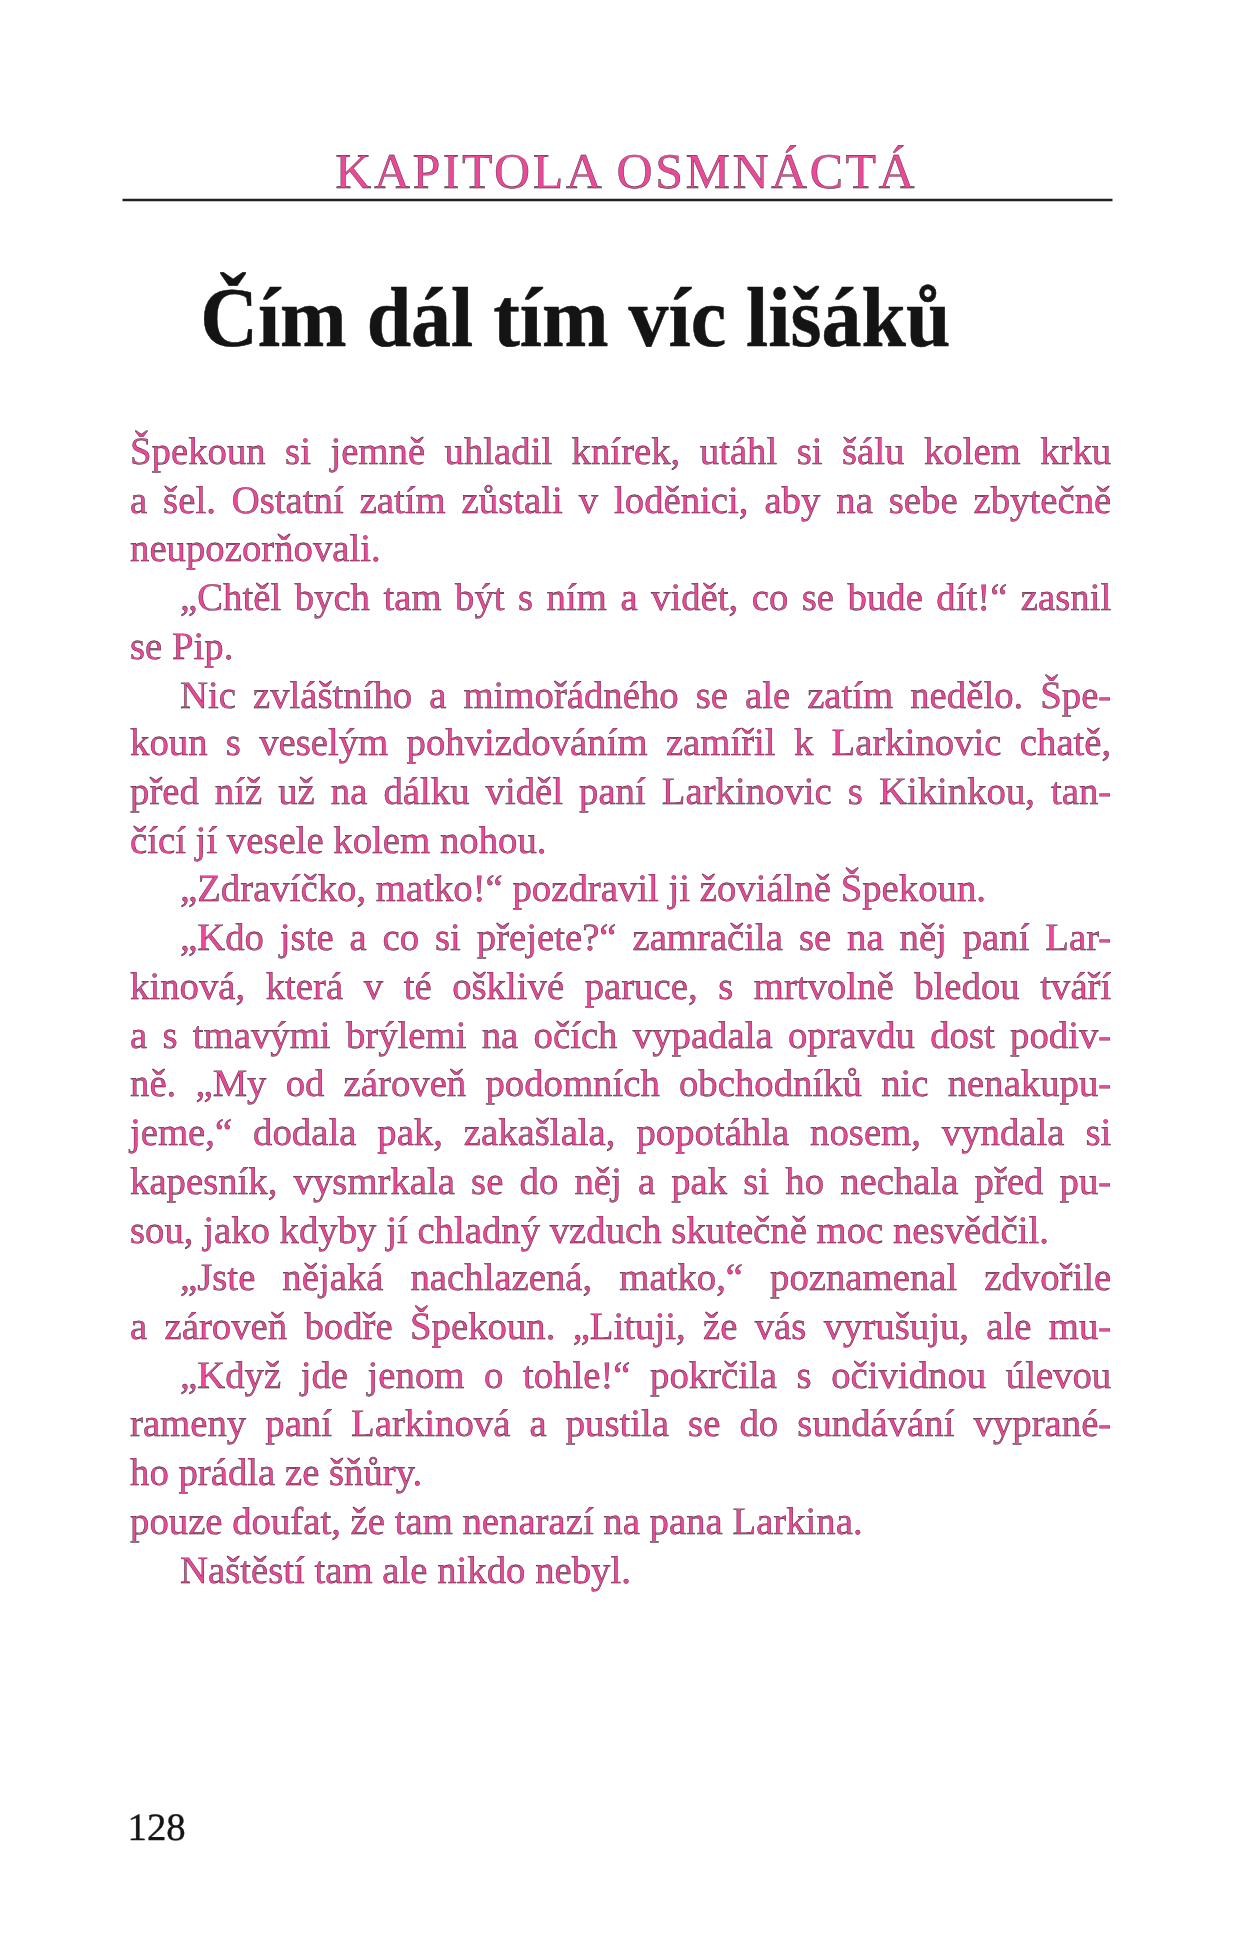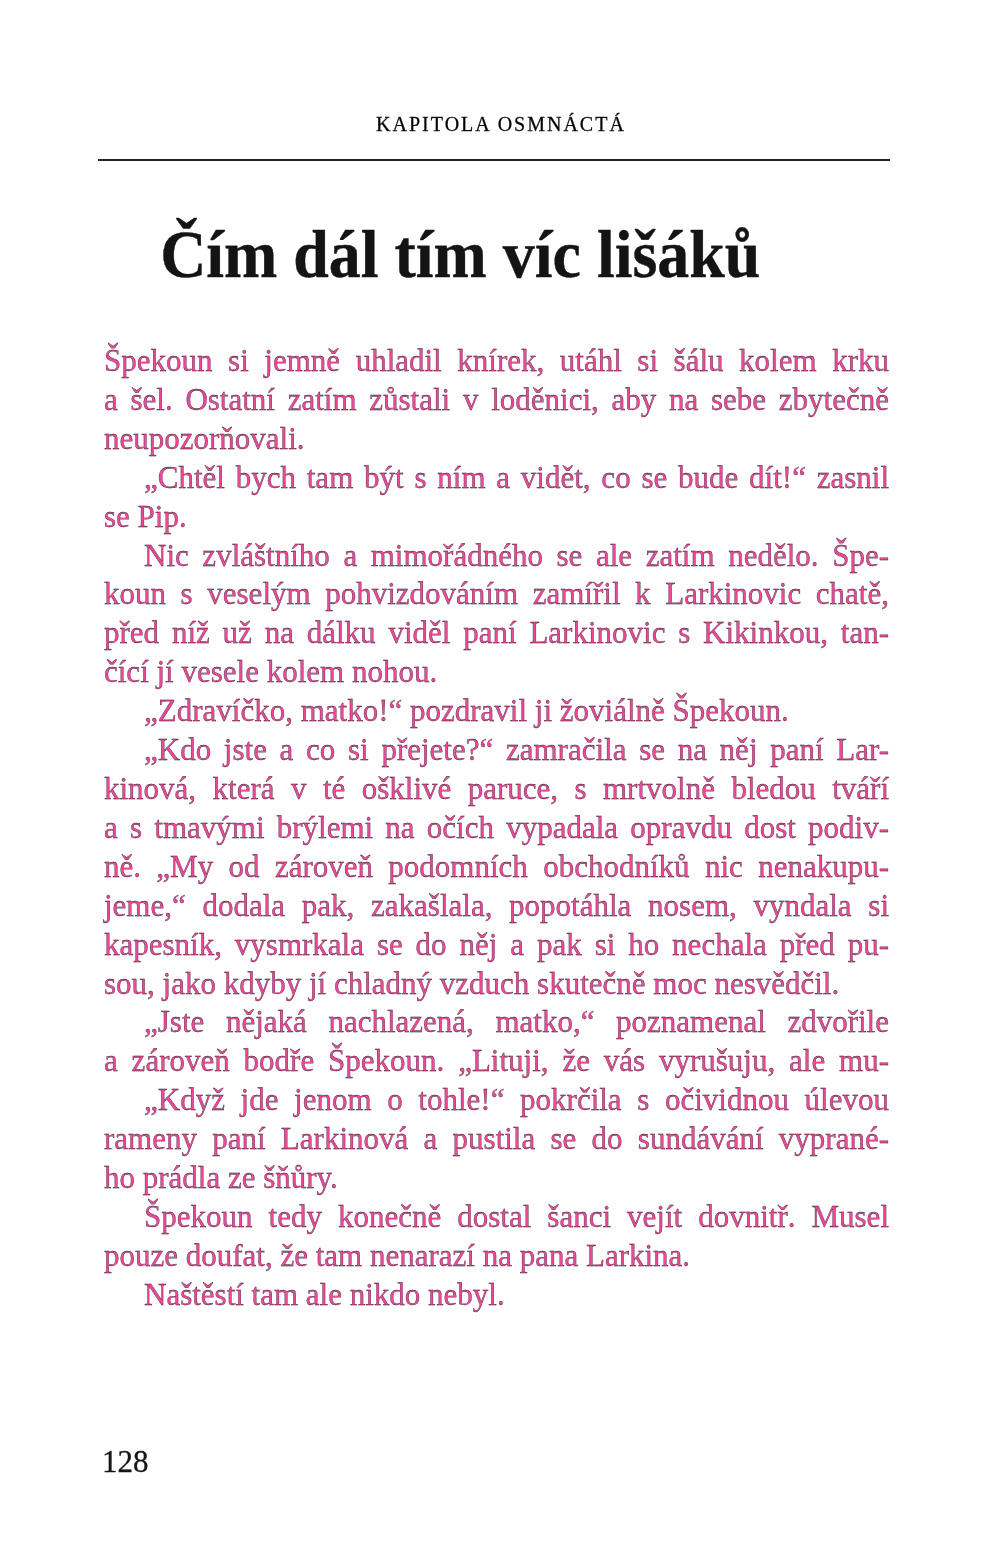--- a/index.html
+++ b/index.html
@@ -15,23 +15,23 @@
     font-family: "Liberation Serif", "DejaVu Serif", serif;
     color: #161616;
     overflow: hidden;
   }
   .running-header {
     position: absolute;
     top: 113px;
     left: 10px;
     width: 982px;
     text-align: center;
-    font-size: 20px;
+    font-size: 40px;
     letter-spacing: 2px;
-    color: #000000;
+    color: #ec4899;
     -webkit-text-stroke: 0.3px #1b1b1b;
     white-space: nowrap;
   }
   .header-rule {
     position: absolute;
     top: 159px;
     left: 98px;
     width: 792px;
     height: 2px;
     background: #222222;
@@ -130,21 +130,20 @@
       <div class="paragraph">
         <div class="line indent">„Jste nějaká nachlazená, matko,“ poznamenal zdvořile</div>
         <div class="line">a zároveň bodře Špekoun. „Lituji, že vás vyrušuju, ale mu-</div>
       </div>
       <div class="paragraph">
         <div class="line indent">„Když jde jenom o tohle!“ pokrčila s očividnou úlevou</div>
         <div class="line">rameny paní Larkinová a pustila se do sundávání vyprané-</div>
         <div class="line last">ho prádla ze šňůry.</div>
       </div>
       <div class="paragraph">
-        <div class="line indent">Špekoun tedy konečně dostal šanci vejít dovnitř. Musel</div>
         <div class="line last">pouze doufat, že tam nenarazí na pana Larkina.</div>
       </div>
       <div class="paragraph">
         <div class="line last indent">Naštěstí tam ale nikdo nebyl.</div>
       </div>
     </div>
 
   <div class="page-number">128</div>
 
 </div>

